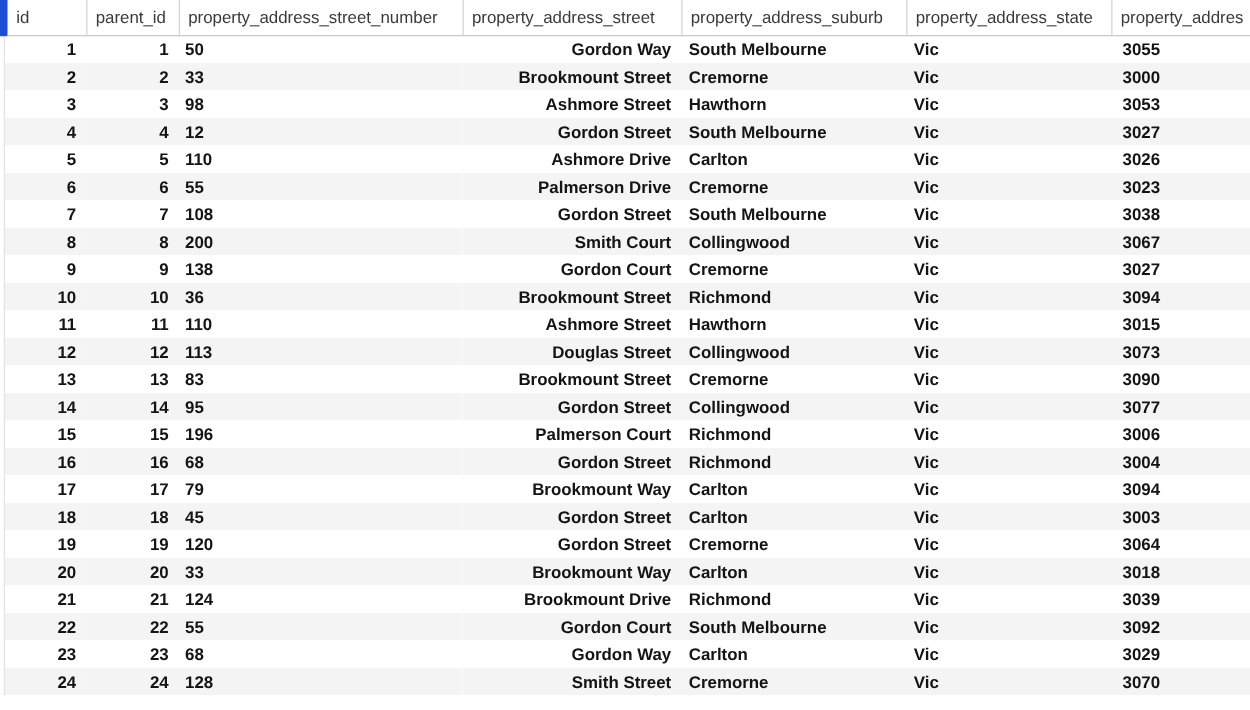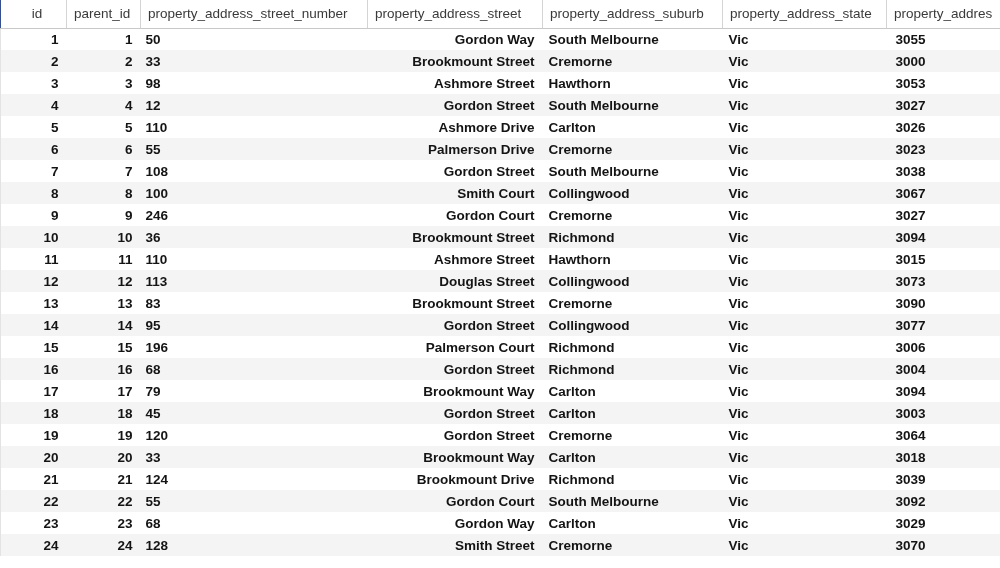--- a/index.html
+++ b/index.html
@@ -46,21 +46,21 @@
     font-weight: 400;
     font-size: 13.5px;
     color: #3a3a3a;
     text-align: left;
     vertical-align: middle;
     border-bottom: 1px solid #c9c9c9;
     border-right: 1px solid #d4d4d4;
     white-space: nowrap;
     overflow: hidden;
   }
-  thead th:first-child { border-left: 1px solid #1d4ed8; text-align: center; }
+  thead th:first-child { border-left: 6px solid #1d4ed8; }
   thead th.last { border-right: none; }
 
   
   tbody td {
     height: 22px;
     padding: 0 8px 0 7px;
     font-size: 13.5px;
     font-weight: bold;
     color: #141414;
     vertical-align: middle;
@@ -168,30 +168,30 @@
           <td class="num c-parent">7</td>
           <td class="left c-number">108</td>
           <td class="left c-street">Gordon Street</td>
           <td class="left c-suburb">South Melbourne</td>
           <td class="left c-state">Vic</td>
           <td class="left c-post">3038</td>
         </tr>
         <tr class="even">
           <td class="num c-id">8</td>
           <td class="num c-parent">8</td>
-          <td class="left c-number">100</td>
+          <td class="left c-number">200</td>
           <td class="left c-street">Smith Court</td>
           <td class="left c-suburb">Collingwood</td>
           <td class="left c-state">Vic</td>
           <td class="left c-post">3067</td>
         </tr>
         <tr class="odd">
           <td class="num c-id">9</td>
           <td class="num c-parent">9</td>
-          <td class="left c-number">246</td>
+          <td class="left c-number">138</td>
           <td class="left c-street">Gordon Court</td>
           <td class="left c-suburb">Cremorne</td>
           <td class="left c-state">Vic</td>
           <td class="left c-post">3027</td>
         </tr>
         <tr class="even">
           <td class="num c-id">10</td>
           <td class="num c-parent">10</td>
           <td class="left c-number">36</td>
           <td class="left c-street">Brookmount Street</td>

